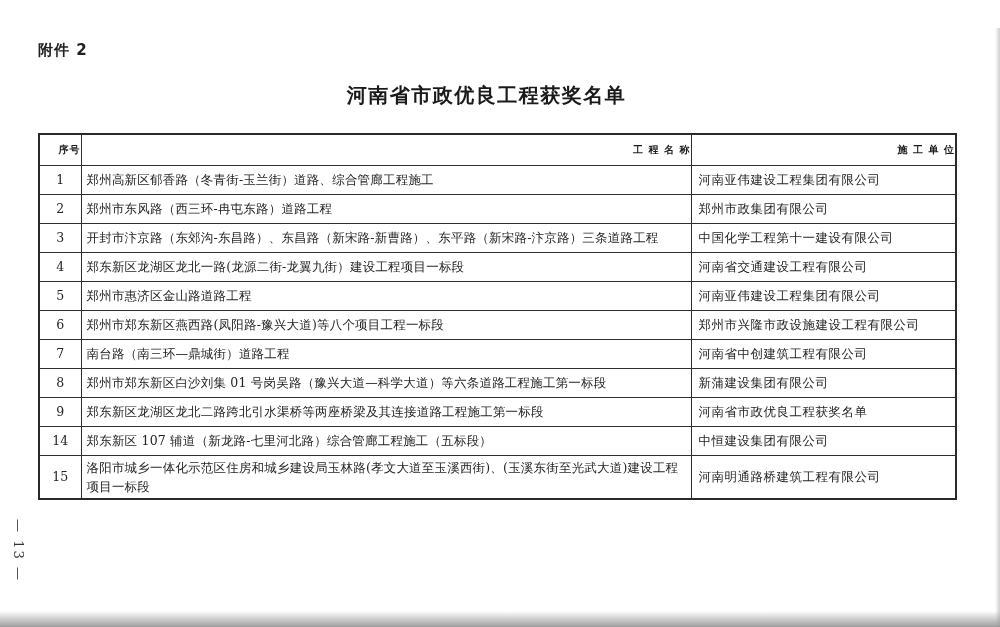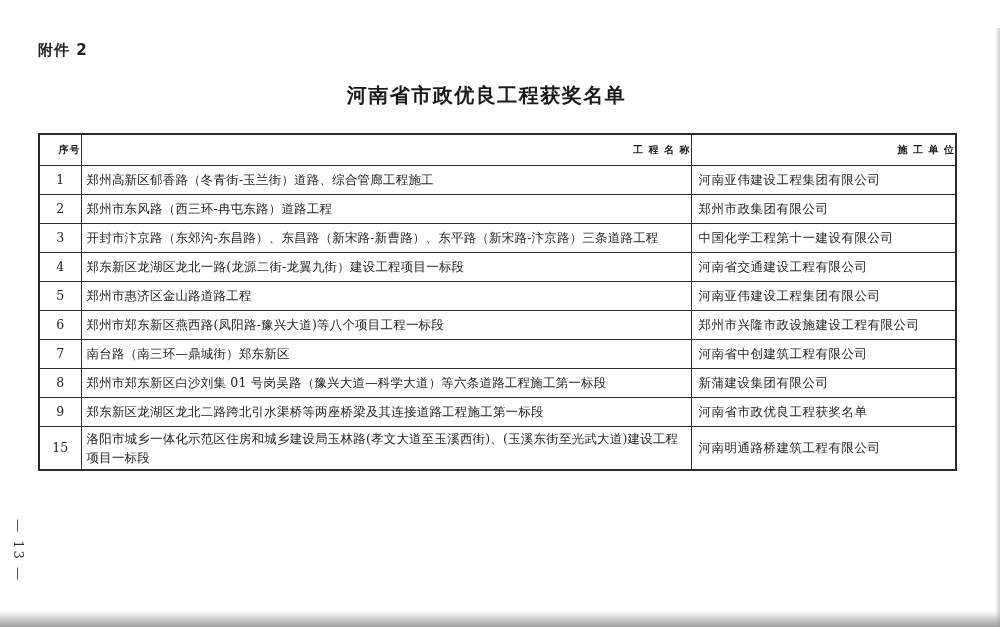--- a/index.html
+++ b/index.html
@@ -163,40 +163,45 @@
     </tr>
 
     <tr>
       <td class="cell-no">6</td>
       <td class="cell-project">郑州市郑东新区燕西路(凤阳路-豫兴大道)等八个项目工程一标段</td>
       <td class="cell-company">郑州市兴隆市政设施建设工程有限公司</td>
     </tr>
 
     <tr>
       <td class="cell-no">7</td>
-      <td class="cell-project">南台路（南三环—鼎城街）郑东新区</td>
+      <td class="cell-project">南台路（南三环—鼎城街）道路工程</td>
       <td class="cell-company">河南省中创建筑工程有限公司</td>
     </tr>
 
     <tr>
       <td class="cell-no">8</td>
       <td class="cell-project">郑州市郑东新区白沙刘集 01 号岗吴路（豫兴大道—科学大道）等六条道路工程施工第一标段</td>
       <td class="cell-company">新蒲建设集团有限公司</td>
     </tr>
 
     <tr>
       <td class="cell-no">9</td>
       <td class="cell-project">郑东新区龙湖区龙北二路跨北引水渠桥等两座桥梁及其连接道路工程施工第一标段</td>
       <td class="cell-company">河南省市政优良工程获奖名单</td>
     </tr>
 
 
 
 
 
+    <tr>
+      <td class="cell-no">14</td>
+      <td class="cell-project">郑东新区 107 辅道（新龙路-七里河北路）综合管廊工程施工（五标段）</td>
+      <td class="cell-company">中恒建设集团有限公司</td>
+    </tr>
 
     <tr>
       <td class="cell-no">15</td>
       <td class="cell-project">洛阳市城乡一体化示范区住房和城乡建设局玉林路(孝文大道至玉溪西街)、(玉溪东街至光武大道)建设工程项目一标段</td>
       <td class="cell-company">河南明通路桥建筑工程有限公司</td>
     </tr>
   </tbody>
   </table>
 
   <div class="page-number">— 13 —</div>

